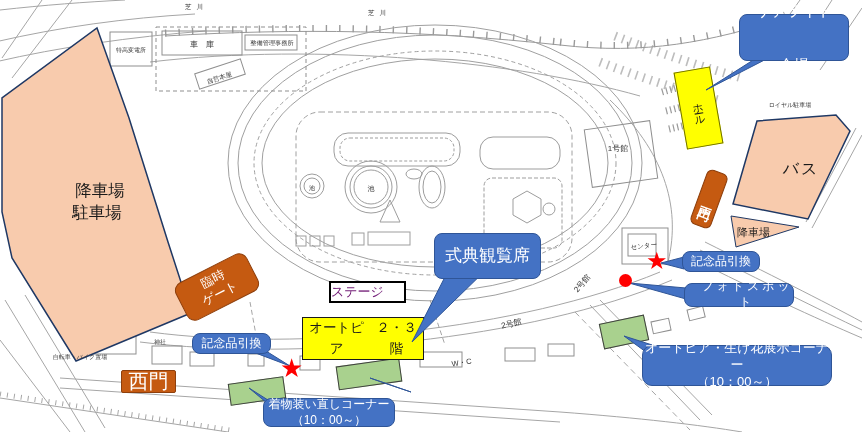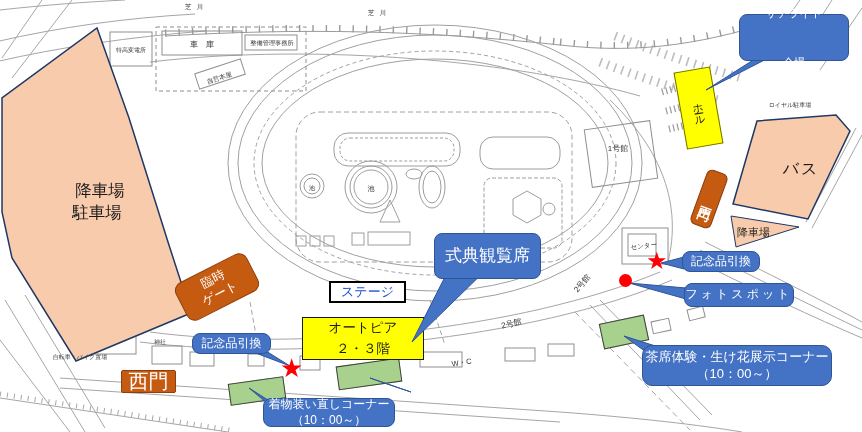--- a/index.html
+++ b/index.html
@@ -5,45 +5,45 @@
   html,body{margin:0;padding:0;background:#fff;}
   #stage-area{position:relative;width:862px;height:432px;background:#ffffff;overflow:hidden;
     font-family:"Liberation Sans","DejaVu Sans",sans-serif;}
   svg{position:absolute;left:0;top:0;}
   #base-map{z-index:1;}
   #pointer-layer{z-index:3;pointer-events:none;}
   .abs{position:absolute;box-sizing:border-box;}
   
   .callout{z-index:4;background:#4472C4;border:1.5px solid #2F5597;border-radius:8px;color:#fff;
     display:flex;flex-direction:column;align-items:center;justify-content:center;text-align:center;line-height:1.3;}
-  .co-satellite{left:739px;top:14px;width:110px;height:47px;font-size:11px;gap:34px;}
+  .co-satellite{left:739px;top:14px;width:110px;height:47px;font-size:15px;gap:34px;}
   .co-ceremony{left:434px;top:233px;width:107px;height:46px;font-size:17px;}
   .co-souvenir-r{left:682px;top:251px;width:78px;height:21px;font-size:12px;}
-  .co-photo{left:684px;top:283px;width:110px;height:24px;font-size:12px;letter-spacing:3px;}
+  .co-photo{left:684px;top:283px;width:110px;height:24px;font-size:12px;letter-spacing:3px;padding-left:16px;}
   .co-tea{left:642px;top:345px;width:190px;height:41px;font-size:13px;border-radius:10px;}
   .co-snack{left:397px;top:384px;width:110px;height:20px;font-size:12px;}
   .co-kimono{left:263px;top:398px;width:132px;height:29px;font-size:12px;}
   .co-souvenir-l{left:192px;top:333px;width:79px;height:21px;font-size:12px;}
   
   .gate{z-index:4;background:#C55A11;border:1px solid #8E3F0C;color:#fff;display:flex;align-items:center;
     justify-content:center;text-align:center;}
   .gate-west{left:121px;top:370px;width:55px;height:23px;font-size:20px;border-radius:2px;}
   .gate-main{left:698px;top:170px;width:22px;height:58px;border-radius:6px;transform:rotate(20deg);
     font-size:13px;font-weight:bold;writing-mode:vertical-rl;text-orientation:upright;letter-spacing:2px;}
   .gate-temp{left:177px;top:266px;width:80px;height:42px;border-radius:9px;transform:rotate(-27deg);
     font-size:12.5px;line-height:1.25;flex-direction:column;}
   
   .hl-yellow{z-index:2;background:#FFFF00;border:1px solid #6f6f00;color:#1a1a1a;display:flex;
     align-items:center;justify-content:center;text-align:center;}
   .hl-hall{left:680px;top:69px;width:37px;height:78px;transform:rotate(-10deg);font-size:10.5px;
     writing-mode:vertical-rl;text-orientation:upright;}
   .hl-autopia{left:302px;top:317px;width:122px;height:43px;border:1.5px solid #1a1a1a;font-size:13.5px;
-    line-height:1.55;flex-direction:column;}
+    line-height:1.55;flex-direction:row;}
   .stage-box{z-index:2;left:329px;top:281px;width:77px;height:22px;background:#fff;border:2px solid #000;
-    color:#1d4ed8;display:flex;align-items:center;justify-content:center;font-size:13px;}
+    color:#701a75;display:flex;align-items:center;font-size:13px;}
   
   .zone-green{z-index:2;background:#A9D18E;border:1px solid #404040;}
   .zg-kimono{left:229px;top:380px;width:56px;height:22px;transform:rotate(-8deg);}
   .zg-snack{left:337px;top:362px;width:64px;height:24px;transform:rotate(-8deg);}
   .zg-tea{left:601px;top:319px;width:46px;height:26px;transform:rotate(-12deg);}
   
   .star{z-index:5;color:#FF0000;line-height:1;}
   .star-l{left:280px;top:355px;font-size:26px;}
   .star-r{left:646px;top:249px;font-size:24px;}
   .red-dot{z-index:5;left:619px;top:274px;width:13px;height:13px;border-radius:50%;background:#FF0000;}
@@ -227,21 +227,21 @@
   <div class="abs callout co-ceremony">
     <span>式典観覧席</span>
   </div>
   <div class="abs callout co-souvenir-r">
     <span>記念品引換</span>
   </div>
   <div class="abs callout co-photo">
     <span>フォトスポット</span>
   </div>
   <div class="abs callout co-tea">
-    <div>茶席体験・生け花展示コーナー</div>
+    <div>オートピア・生け花展示コーナー</div>
     <div>（10：00～）</div>
   </div>
   <div class="abs callout co-kimono">
     <div>着物装い直しコーナー</div>
     <div>（10：00～）</div>
   </div>
   <div class="abs callout co-souvenir-l">
     <span>記念品引換</span>
   </div>
 

